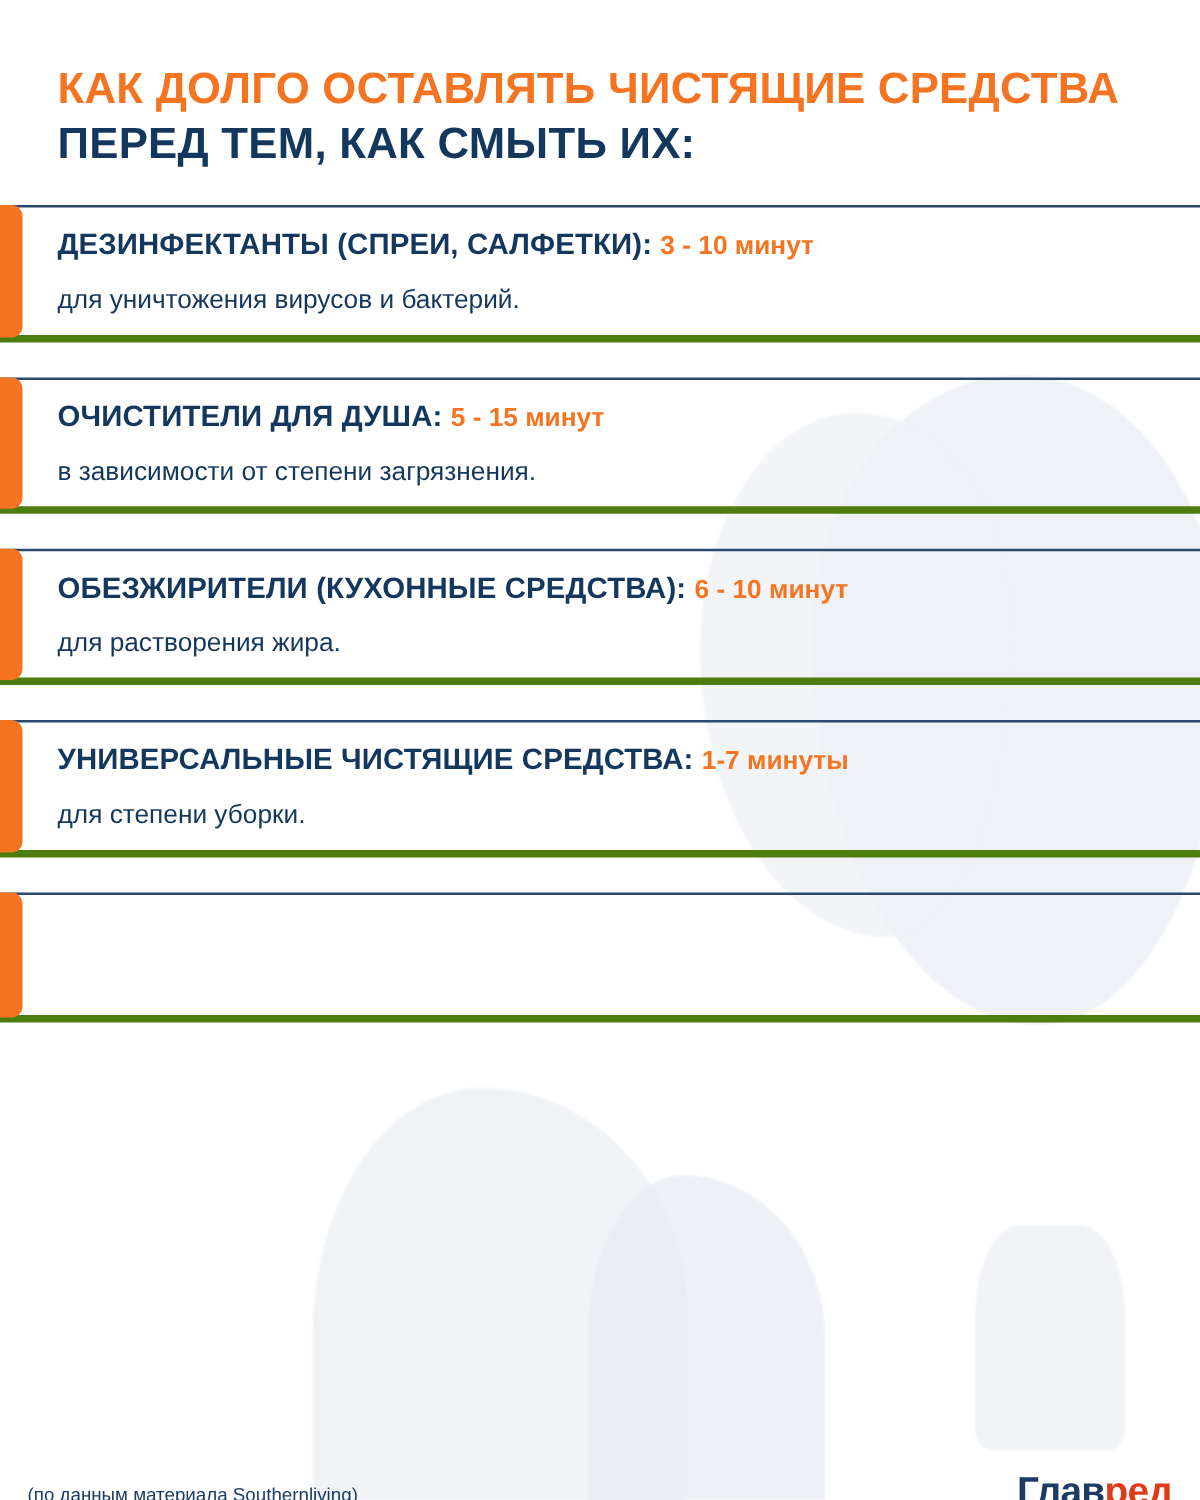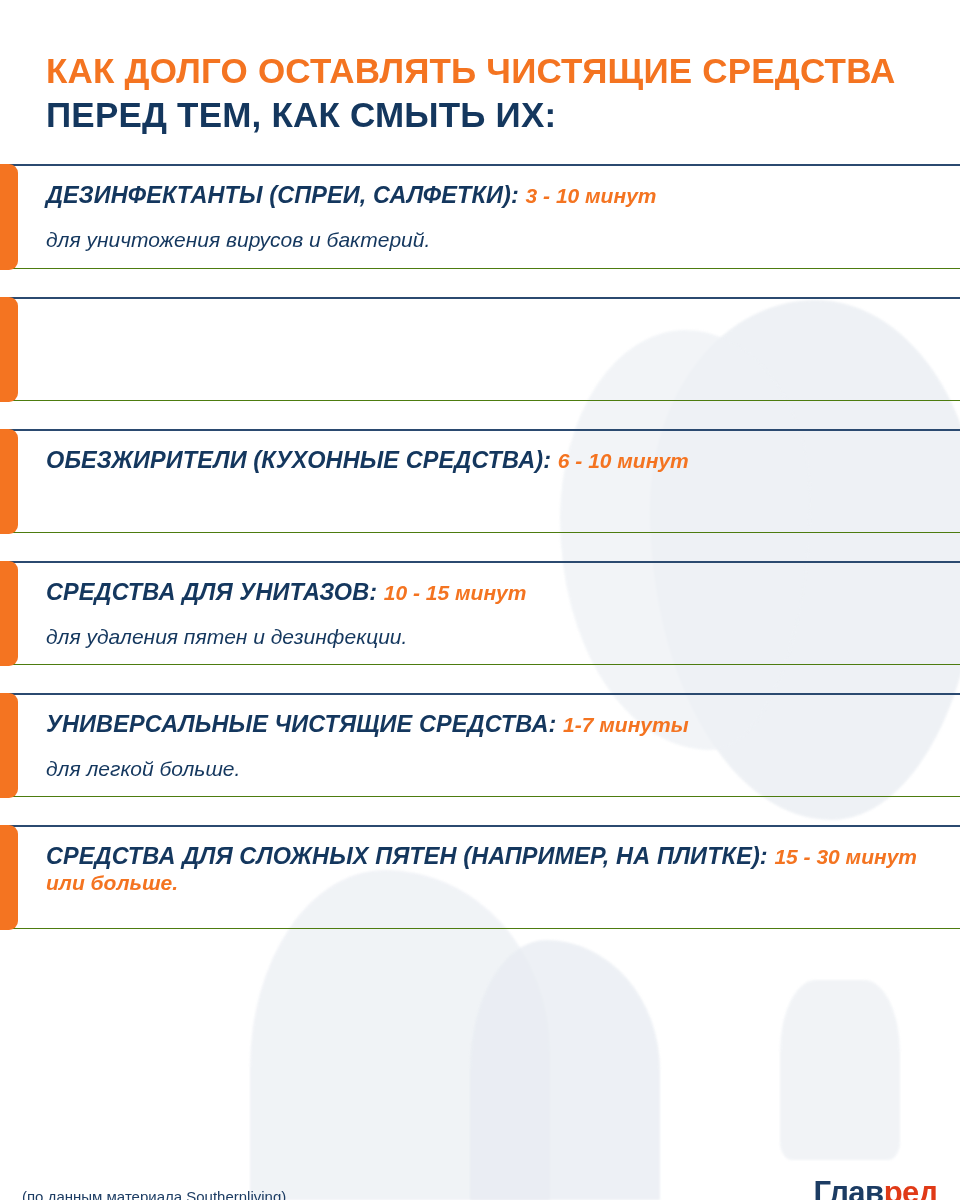--- a/index.html
+++ b/index.html
@@ -79,27 +79,26 @@
   }
   .title .hl { color: #f47421; }
 
   
   .rows {
     margin-top: 28px;
   }
   .row {
     position: relative;
     border-top: 2px solid #2b4a70;
-    border-bottom: 1px solid #4d7c0f;
+    border-bottom: 6px solid #4d7c0f;
     min-height: 104px;
     box-sizing: border-box;
     display: flex;
-    align-items: flex-start;
+    align-items: flex-end;
     margin-bottom: 28px;
-    font-style: italic;
   }
   .row:last-child { margin-bottom: 0; }
   .row .tab {
     position: absolute;
     left: 0;
     top: -2px;
     bottom: -2px;
     width: 18px;
     background: #f47421;
     border-radius: 0 9px 9px 0;
@@ -181,59 +180,51 @@
       <div class="content">
         <div>
           <span class="lead">ДЕЗИНФЕКТАНТЫ (СПРЕИ, САЛФЕТКИ): </span><span class="dur">3 - 10 минут</span>
         </div>
         <div class="desc">для уничтожения вирусов и бактерий.</div>
       </div>
     </div>
 
     <div class="row">
       <div class="tab"></div>
+      <div class="content">
+        <div>
+          <span class="lead">ОЧИСТИТЕЛИ ДЛЯ ДУША: </span><span class="dur">5 - 15 минут</span>
+        </div>
+        <div class="desc">в зависимости от степени загрязнения.</div>
+      </div>
     </div>
 
     <div class="row">
       <div class="tab"></div>
       <div class="content">
         <div>
           <span class="lead">ОБЕЗЖИРИТЕЛИ (КУХОННЫЕ СРЕДСТВА): </span><span class="dur">6 - 10 минут</span>
         </div>
-      </div>
-    </div>
-
-    <div class="row">
-      <div class="tab"></div>
-      <div class="content">
-        <div>
-          <span class="lead">СРЕДСТВА ДЛЯ УНИТАЗОВ: </span><span class="dur">10 - 15 минут</span>
-        </div>
-        <div class="desc">для удаления пятен и дезинфекции.</div>
-      </div>
-    </div>
+        <div class="desc">для растворения жира.</div>
+      </div>
+    </div>
+
 
     <div class="row">
       <div class="tab"></div>
       <div class="content">
         <div>
           <span class="lead">УНИВЕРСАЛЬНЫЕ ЧИСТЯЩИЕ СРЕДСТВА: </span><span class="dur">1-7 минуты</span>
         </div>
-        <div class="desc">для легкой больше.</div>
-      </div>
-    </div>
-
-    <div class="row">
-      <div class="tab"></div>
-      <div class="content">
-        <div>
-          <span class="lead">СРЕДСТВА ДЛЯ СЛОЖНЫХ ПЯТЕН (НАПРИМЕР, НА ПЛИТКЕ): </span><span class="dur">15 - 30 минут или больше.</span>
-        </div>
-        <div class="desc"></div>
-      </div>
+        <div class="desc">для степени уборки.</div>
+      </div>
+    </div>
+
+    <div class="row">
+      <div class="tab"></div>
     </div>
 
   </div>
 
   <div class="footer">
     <div class="source">(по данным материала Southernliving)</div>
     <div class="logo">
       <span>Глав</span><span class="red">ред</span>
     </div>
   </div>

